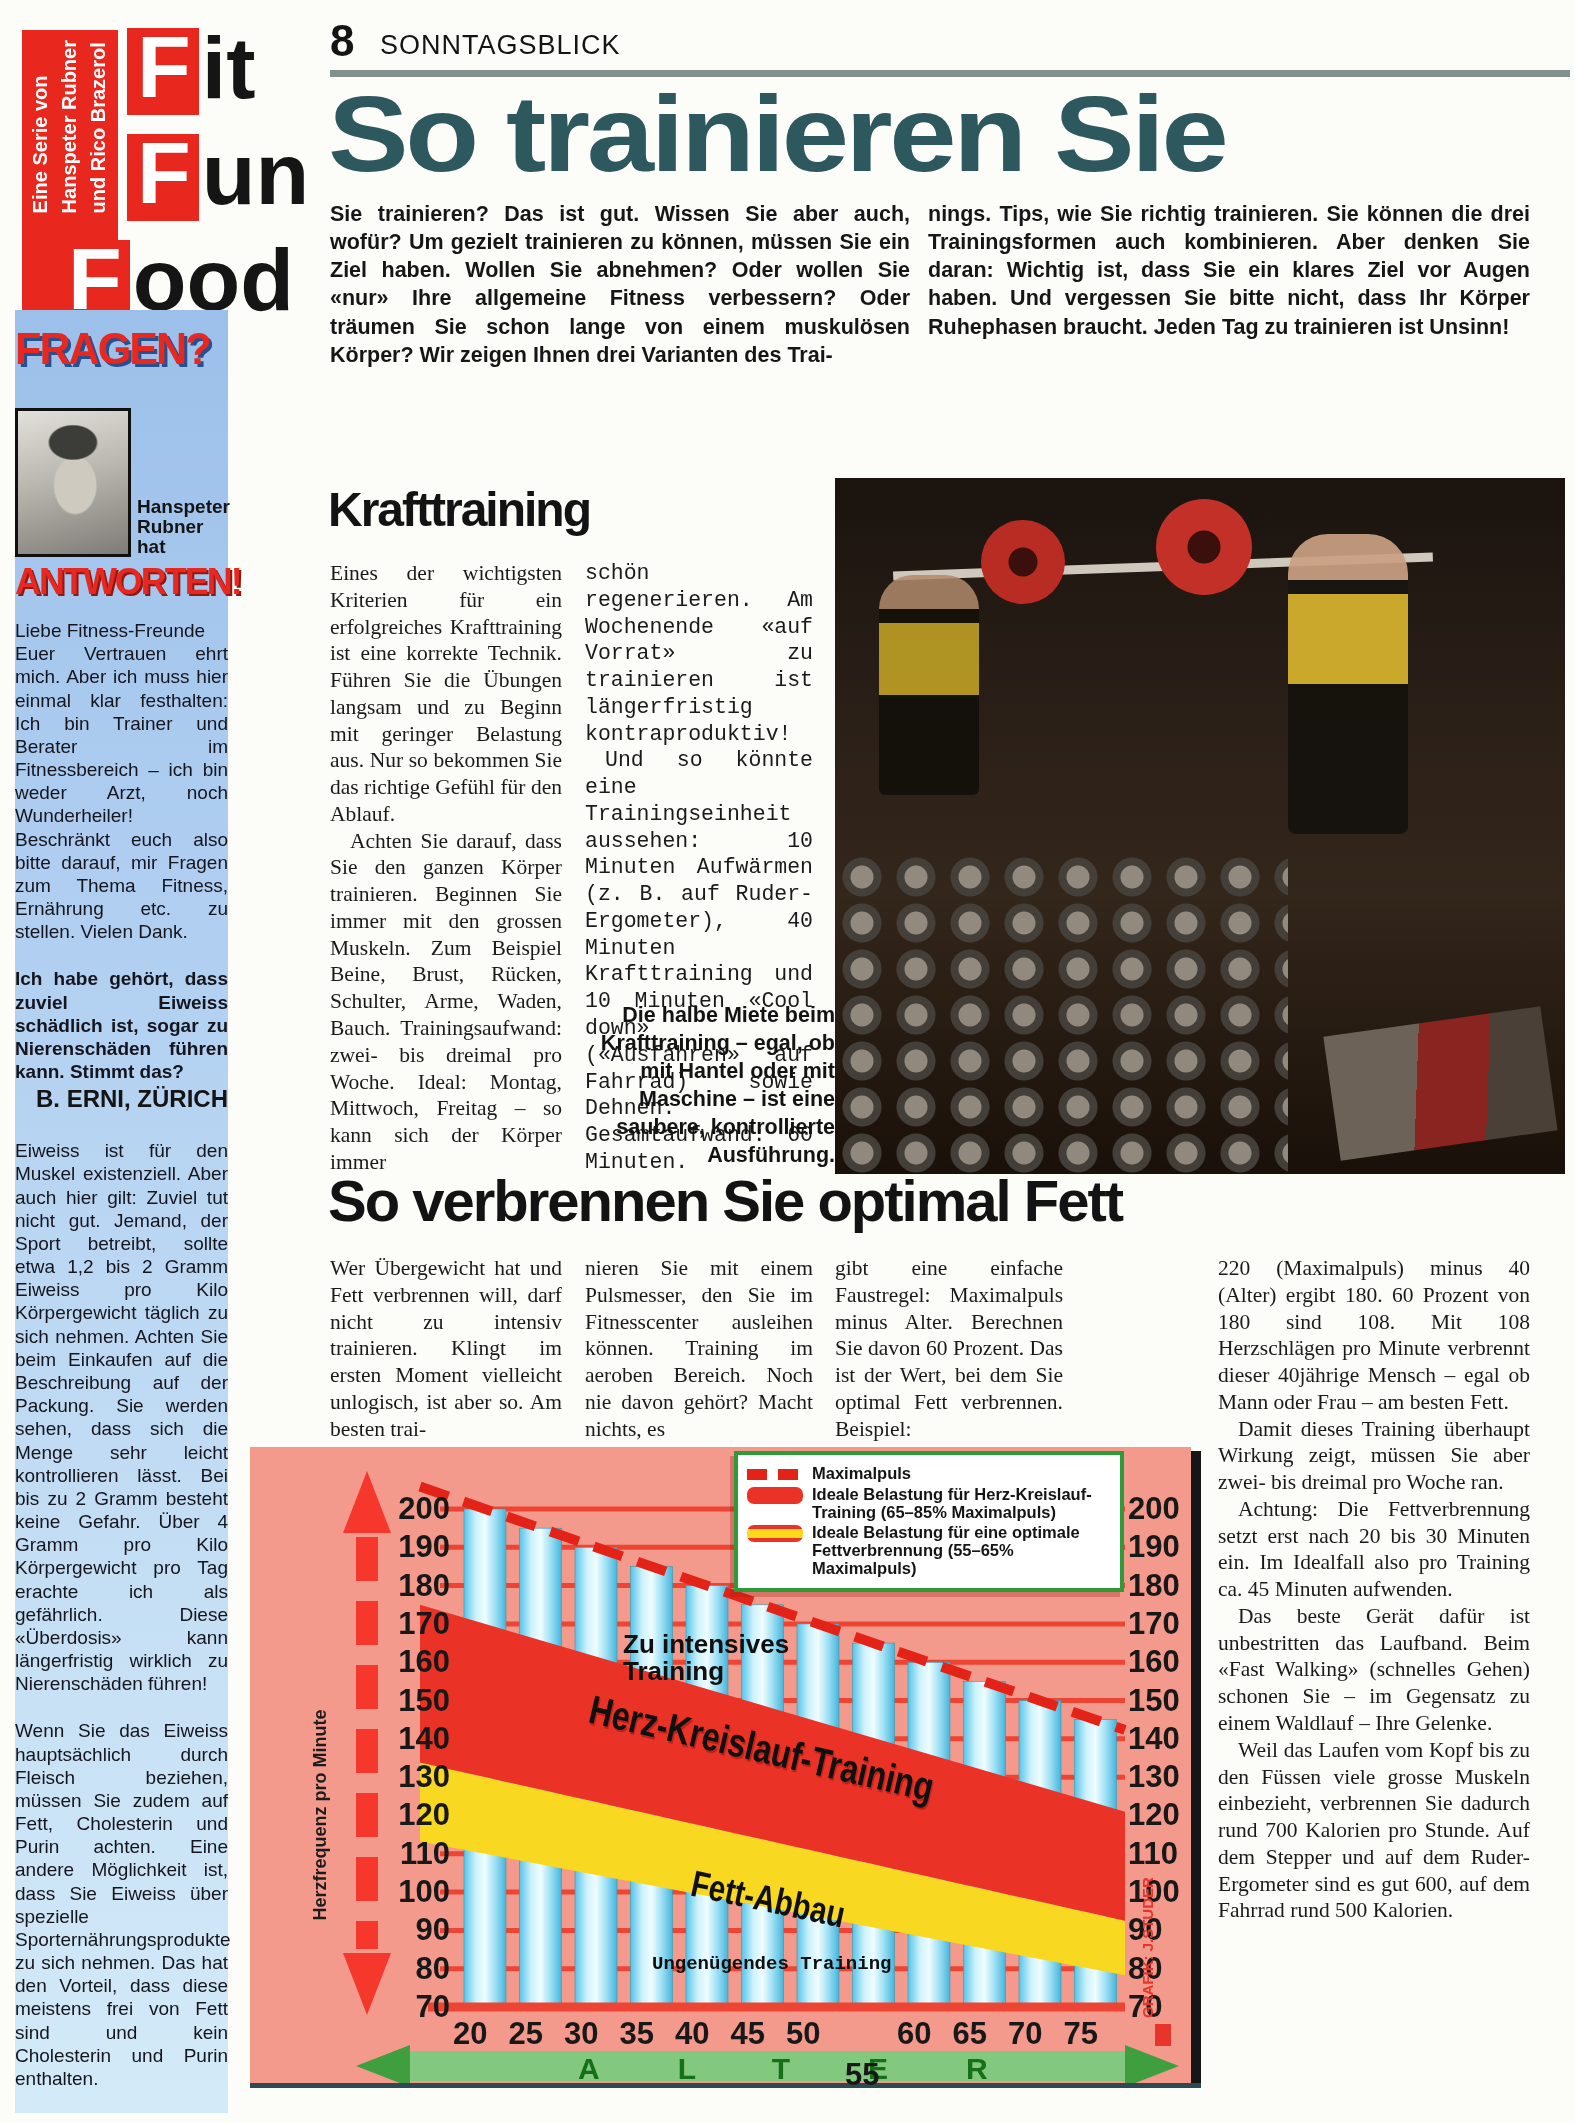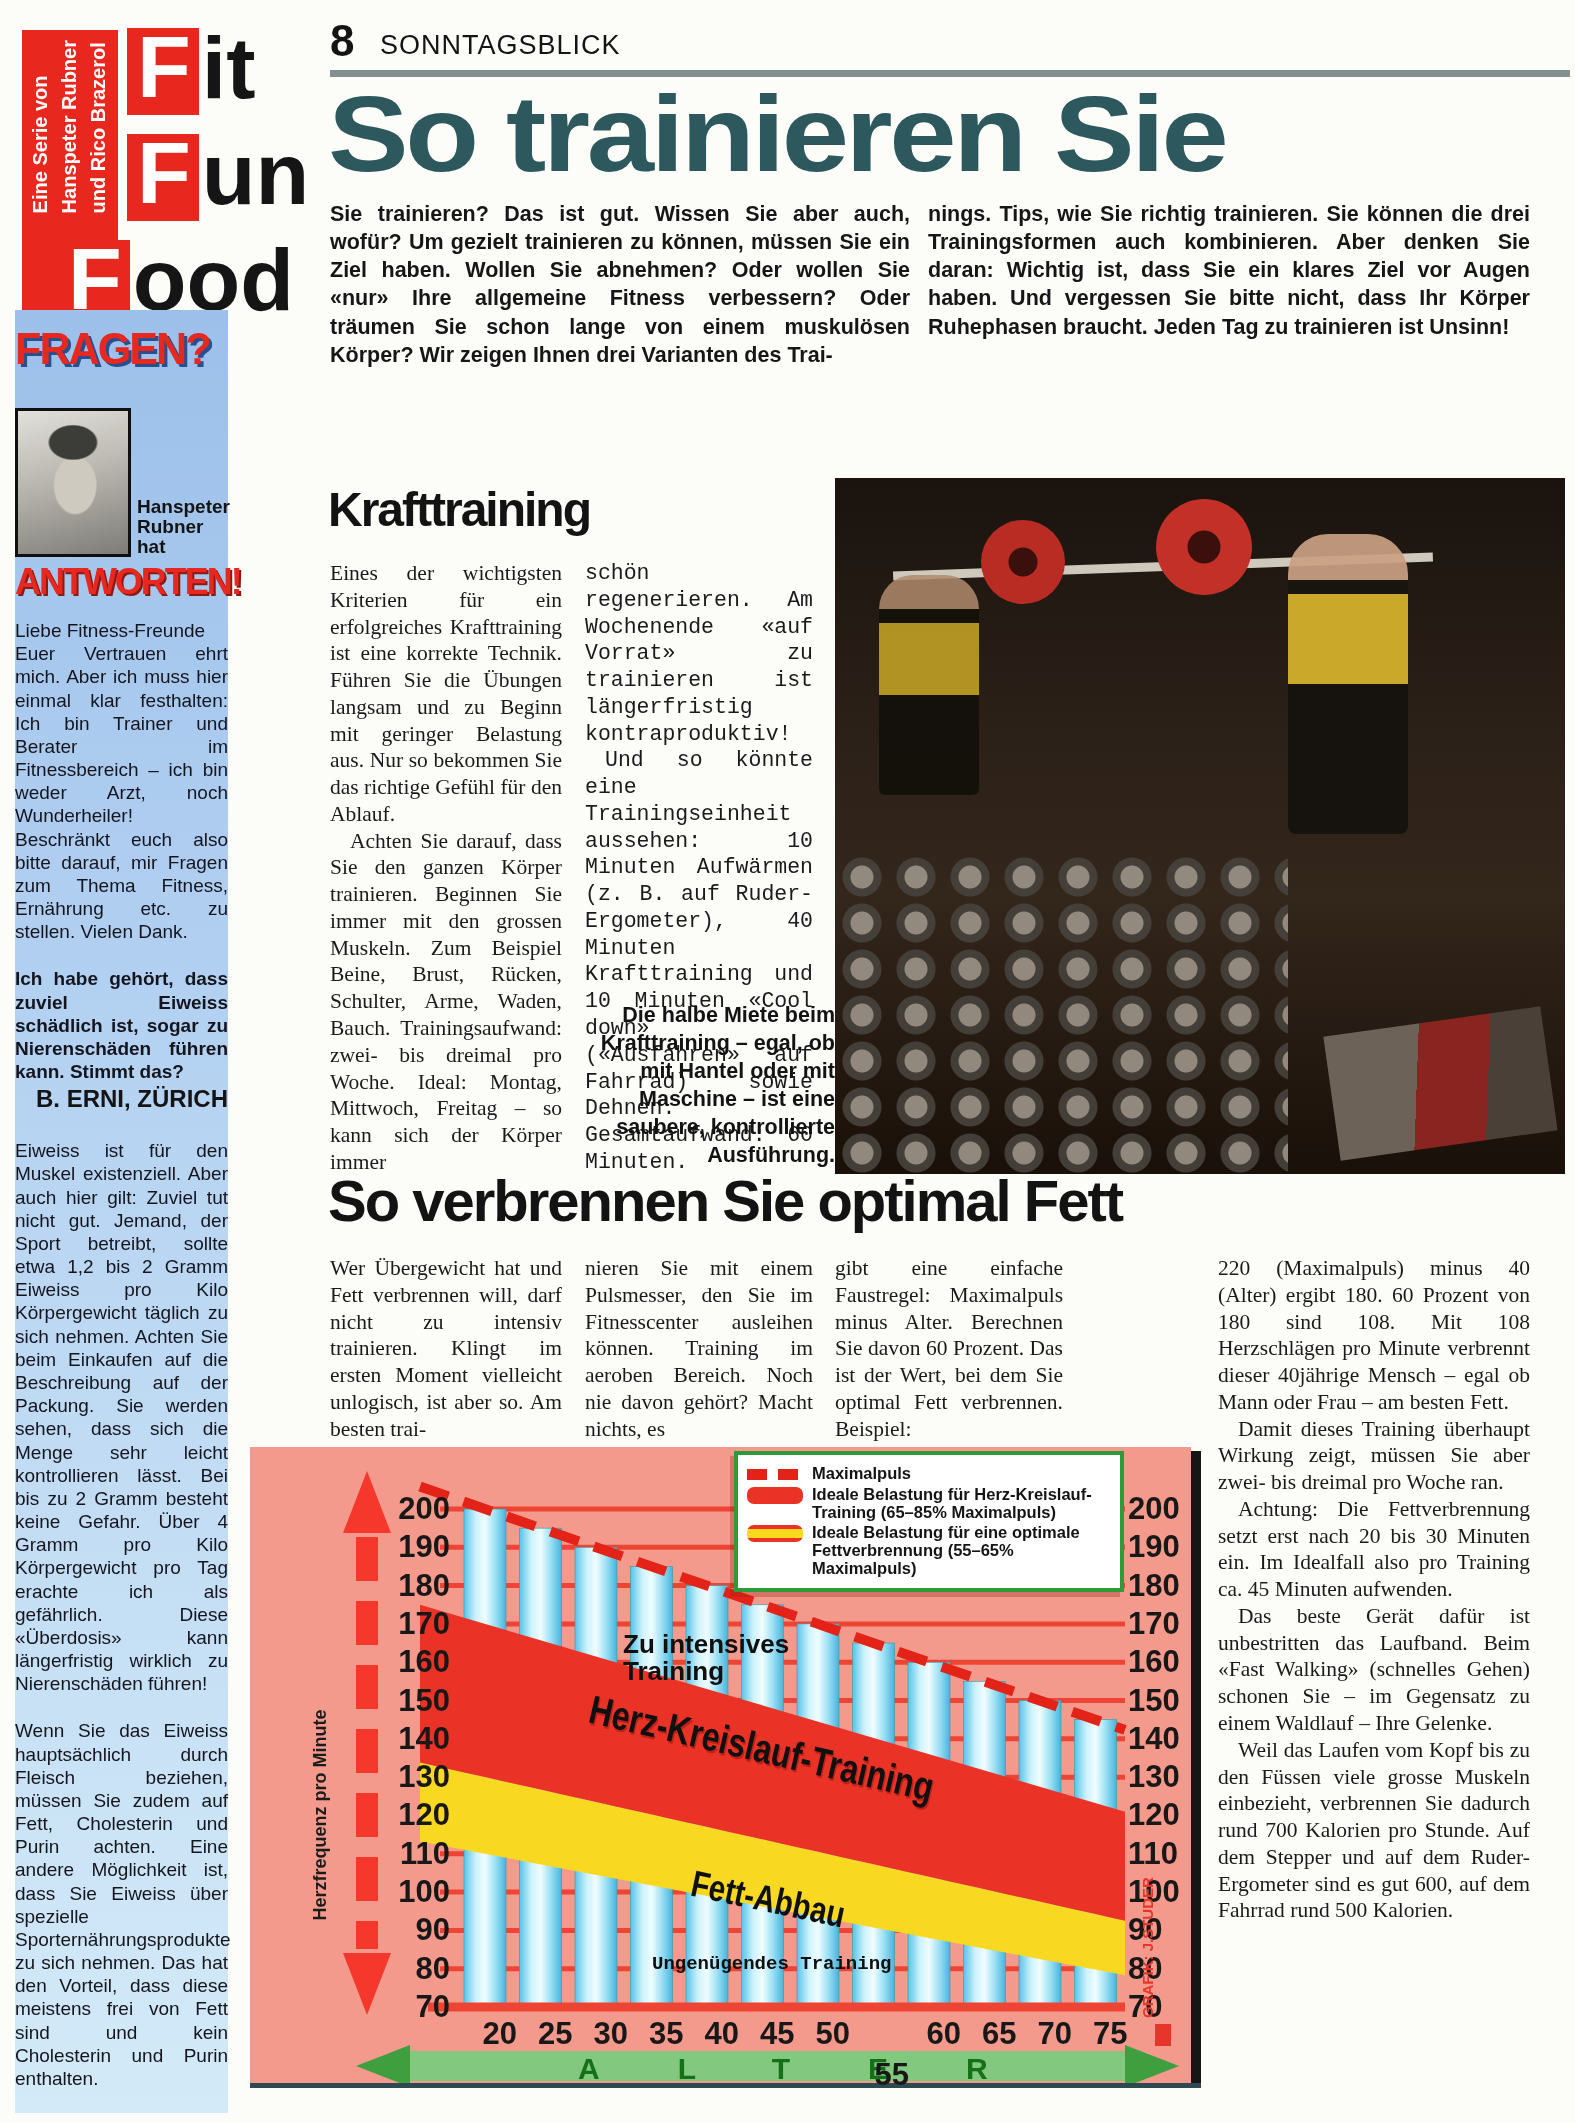--- a/index.html
+++ b/index.html
@@ -66,21 +66,21 @@
       background-size:54px 46px;}
   #photo .bench{position:absolute;right:2%;bottom:4%;width:30%;height:18%;
       background:linear-gradient(100deg,#6c6258 0 40%,#8a2420 40% 70%,#4a4038 70%);transform:rotate(-8deg);}
   #caption{font-weight:bold;font-size:21.5px;line-height:1.3;text-align:right;color:#131313;}
 
   
   #chart{overflow:visible;}
   #chart svg{position:absolute;left:0;top:0;}
   .ytick{position:absolute;font-weight:bold;font-size:31px;color:#181818;width:72px;text-align:right;line-height:1;}
   .ytick.right{text-align:left;width:60px;}
-  .xtick{position:absolute;font-weight:bold;font-size:31px;color:#181818;width:64px;text-align:right;line-height:1;}
+  .xtick{position:absolute;font-weight:bold;font-size:31px;color:#181818;width:64px;text-align:left;line-height:1;}
   #chart-ylabel{position:absolute;left:70px;top:368px;transform:translate(-50%,-50%) rotate(-90deg);
       font-size:18px;font-weight:bold;color:#1c1c1c;white-space:nowrap;}
   #pulse-arrow{position:absolute;left:92px;top:24px;width:50px;height:545px;}
   #pulse-arrow .pa-up{position:absolute;left:1px;top:0;width:0;height:0;
       border-left:24px solid transparent;border-right:24px solid transparent;border-bottom:62px solid #f5372c;}
   #pulse-arrow .pa-shaft{position:absolute;left:14px;top:66px;width:22px;height:412px;
       background:repeating-linear-gradient(180deg,#f5372c 0 44px,rgba(0,0,0,0) 44px 64px);}
   #pulse-arrow .pa-down{position:absolute;left:1px;top:482px;width:0;height:0;
       border-left:24px solid transparent;border-right:24px solid transparent;border-top:62px solid #f5372c;}
   #legend{position:absolute;left:484px;top:4px;width:390px;box-sizing:border-box;background:#fff;

